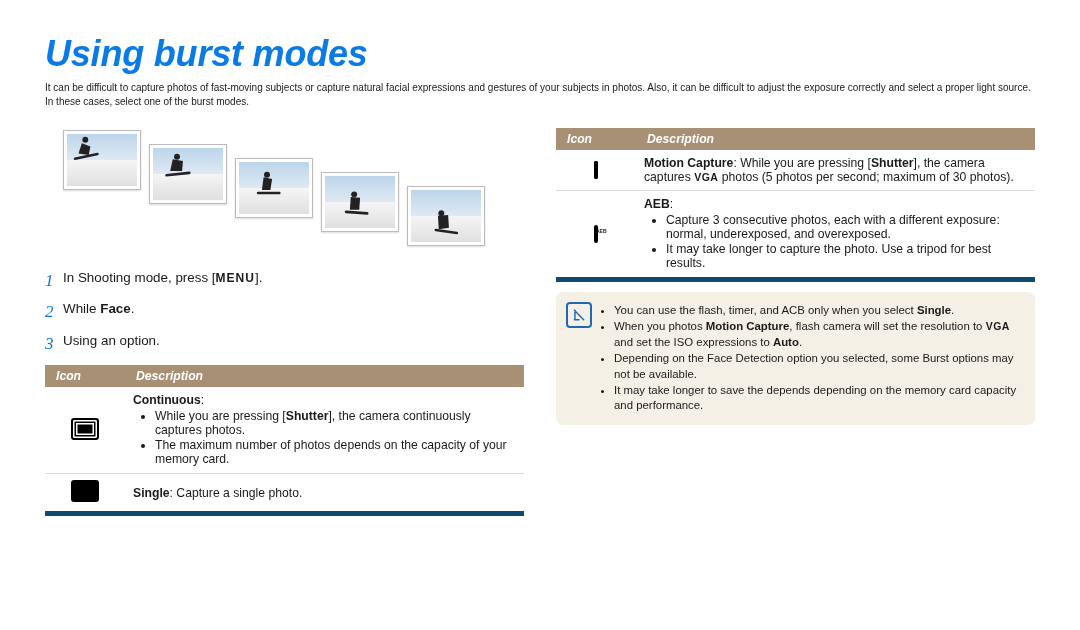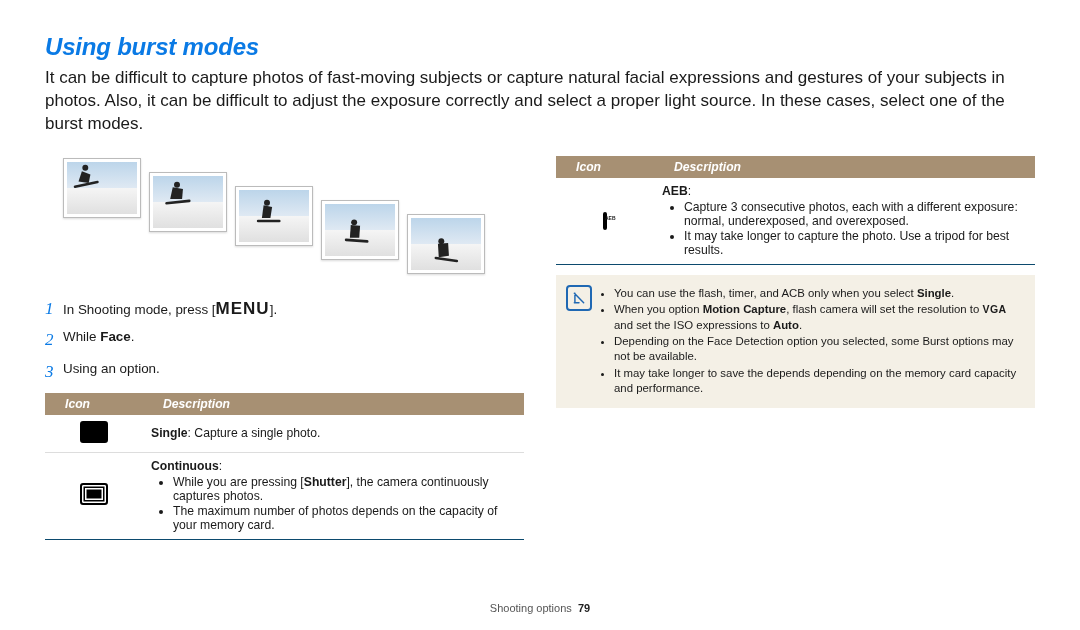--- a/index.html
+++ b/index.html
@@ -1,58 +1,58 @@
 <!DOCTYPE html>
 <html><head>
 <meta charset="utf-8">
 <style>
   @page { size: 1080px 630px; margin: 0; }
   html, body { margin: 0; padding: 0; width: 1080px; height: 630px; font-family: "Myriad Pro", "Segoe UI", Arial, sans-serif; color: #1a1a1a; background: #fff; }
   .page { padding: 33px 45px 0 45px; position: relative; height: 100%; box-sizing: border-box; }
-  h1 { color: #0a7ae5; font-size: 24px; font-weight: 700; margin: 0 0 6px 0; letter-spacing: -0.2px; font-style: italic;}
-  .intro { font-size: 17px; line-height: 1.35; margin: 0 0 12px 0; }
+  h1 { color: #0a7ae5; font-size: 36px; font-weight: 700; margin: 0 0 6px 0; letter-spacing: -0.2px; font-style: italic;}
+  .intro { font-size: 10px; line-height: 1.35; margin: 0 0 12px 0; }
   .columns { display: flex; gap: 32px; }
   .col { flex: 1; min-width: 0; }
   
   .burst-row { display: flex; gap: 8px; margin: 10px 0 22px 18px; }
   .thumb { width: 78px; height: 60px; background: #fff; border: 1px solid #bbb; padding: 3px; box-shadow: 0 1px 2px rgba(0,0,0,0.15); box-sizing: border-box; position: relative; }
   .thumb.t2 { margin-top: 14px; }
   .thumb.t3 { margin-top: 28px; }
   .thumb.t4 { margin-top: 42px; }
   .thumb.t5 { margin-top: 56px; }
   .sky { position:absolute; left:3px; right:3px; top:3px; height: 26px; background: linear-gradient(#bcd5ea, #dfe9f3); }
   .snow { position:absolute; left:3px; right:3px; bottom:3px; top:29px; background: linear-gradient(#f5f5f5, #e0e0e0); }
   .rider { position:absolute; width:34px; height:34px; }
   .rider svg { width:100%; height:100%; }
   
   .step { font-size: 13.4px; line-height: 1.55; margin: 5px 0; display:flex; }
   .step .num { color: #0a7ae5; font-style: italic; font-size: 17px; width: 18px; flex:none; font-family: Georgia, serif; font-weight:400; }
   .step .txt {}
-  .menu-word { font-family: Arial, sans-serif; font-weight: 700; letter-spacing: 1px; font-size:17px;margin-top:40px; }
+  .menu-word { font-family: Arial, sans-serif; font-weight: 700; letter-spacing: 1px; font-size:12px;margin-top:40px; }
   .vga-word { font-family: Arial, sans-serif; font-weight: 700; letter-spacing: 0.5px; font-size:10.5px; }
   
   .tbl { width: 100%; border-collapse: collapse; margin-top: 8px; font-size: 12.2px; }
-  .tbl th { background: #a79073; color: #fff; font-weight: 700; font-style: italic; text-align: left; padding: 4px 20px; font-size: 12.2px; }
+  .tbl th { background: #a79073; color: #fff; font-weight: 700; font-style: italic; text-align: left; padding: 4px 11px; font-size: 12.2px; }
   .tbl th.icon-h { width: 58px; }
   .tbl td { border-bottom: 1px solid #ddd; padding: 6px 8px; vertical-align: middle; }
   .tbl td.icon-c { text-align: center; vertical-align: middle; }
-  .tbl tr:last-child td { border-bottom: 1px solid #0c4a6e; }
+  .tbl tr:last-child td { border-bottom: 5px solid #0c4a6e; }
   .bullets { margin: 2px 0 0 0; padding: 0 0 0 14px; }
   .bullets li { margin: 1px 8px; }
   .mode-icon { display:inline-flex; align-items:center; justify-content:center; width:24px; height:18px; border:2px solid #000; border-radius:3px; }
   .mi-single { background:#000; }
   .mi-cont { background:#fff; border-width:2.5px; position:relative; box-shadow: inset 0 0 0 1.5px #fff, inset 0 0 0 3px #000, inset 0 0 0 4.5px #fff, inset 0 0 0 10px #000; border-radius:3px; }
   .mi-motion { width:26px; height:18px; border:2px solid #000; border-radius:3px; position:relative; background:#000; }
   .mi-motion::before, .mi-motion::after { content:""; position:absolute; background:#fff; height:2px; left:3px; right:3px; }
   .mi-motion::before { top:3px; } .mi-motion::after { bottom:3px; }
   .mi-aeb { width:22px; height:18px; border:2px solid #000; border-radius:2px; position:relative; }
   .mi-aeb::before { content:"AEB"; font-size:5px; position:absolute; top:1px; left:0; right:0; text-align:center; font-weight:700; }
   .mi-aeb::after { content:""; position:absolute; left:2px; right:2px; bottom:2px; height:7px; background:repeating-linear-gradient(90deg,#000 0 2px, transparent 2px 4px); }
   
-  .notebox { background: #f4f0e6; border-radius: 0; padding: 10px 12px 10px 44px; font-size: 11.4px; line-height: 1.35; position: relative; margin-top: 10px; }
+  .notebox { background: #f4f0e6; border-radius: 7px; padding: 10px 12px 10px 44px; font-size: 11.4px; line-height: 1.35; position: relative; margin-top: 10px; }
   .notebox .noteicon { position:absolute; left:10px; top:10px; width:22px; height:22px; border:2px solid #1f68b3; border-radius:4px; display:flex; align-items:center; justify-content:center; }
   .notebox .noteicon svg { width:14px; height:14px; }
   .notebox ul { margin:0; padding-left: 14px; }
   .notebox li { margin: 1px 0; }
   
   .footer { position:absolute; bottom: 16px; left:0; right:0; text-align:center; font-size:11px; color:#555; }
   .footer b { color:#222; }
 </style>
 </head>
 <body>
@@ -144,45 +144,51 @@
       <div class="step">
         <span class="num">3</span>
         <span class="txt"><span>Using an option.</span></span>
       </div>
 
       <table class="tbl">
         <tbody>
             <tr>
           <th class="icon-h">Icon</th>
           <th>Description</th>
-        </tr>
-        <tr>
-          <td class="icon-c"><span class="mode-icon mi-single"></span></td>
-          <td><b>Single</b><span>: Capture a single photo.</span></td>
         </tr>
         <tr>
           <td class="icon-c"><span class="mode-icon mi-cont"></span></td>
           <td>
             <b>Continuous</b><span>:</span>
             <ul class="bullets">
               <li><span>While you are pressing [</span><b>Shutter</b><span>], the camera continuously captures photos.</span></li>
               <li>The maximum number of photos depends on the capacity of your memory card.</li>
             </ul>
           </td>
         </tr>
+        <tr>
+          <td class="icon-c"><span class="mode-icon mi-single"></span></td>
+          <td><b>Single</b><span>: Capture a single photo.</span></td>
+        </tr>
       </tbody>
         </table>
     </div>
 
     <div class="col">
       <table class="tbl">
         <tbody>
             <tr>
           <th class="icon-h">Icon</th>
           <th>Description</th>
+        </tr>
+        <tr>
+          <td class="icon-c"><span class="mi-motion"></span></td>
+          <td>
+            <b>Motion Capture</b><span>: While you are pressing [</span><b>Shutter</b><span>], the camera captures </span><span class="vga-word">VGA</span><span> photos (5 photos per second; maximum of 30 photos).</span>
+          </td>
         </tr>
         <tr>
           <td class="icon-c"><span class="mi-aeb"></span></td>
           <td>
             <b>AEB</b><span>:</span>
             <ul class="bullets">
               <li>Capture 3 consecutive photos, each with a different exposure: normal, underexposed, and overexposed.</li>
               <li>It may take longer to capture the photo. Use a tripod for best results.</li>
             </ul>
           </td>
@@ -191,24 +197,21 @@
         </table>
 
       <div class="notebox">
         <div class="noteicon">
           <svg viewBox="0 0 24 24">
               <path fill="none" stroke="#1f68b3" stroke-width="2.5" stroke-linecap="round" d="M4 4 L20 20 M5 4 L5 20 M4 20 L12 20"></path>
             </svg>
         </div>
         <ul>
           <li><span>You can use the flash, timer, and ACB only when you select </span><b>Single</b><span>.</span></li>
-          <li><span>When you option </span><b>Motion Capture</b><span>, flash camera will set the resolution to </span><span class="vga-word">VGA</span><span> and set the ISO expressions to </span><b>Auto</b><span>.</span></li>
+          <li><span>When you photos </span><b>Motion Capture</b><span>, flash camera will set the resolution to </span><span class="vga-word">VGA</span><span> and set the ISO expressions to </span><b>Auto</b><span>.</span></li>
           <li>Depending on the Face Detection option you selected, some Burst options may not be available.</li>
           <li>It may take longer to save the depends depending on the memory card capacity and performance.</li>
         </ul>
       </div>
     </div>
   </div>
 
-  <div class="footer">
-    <span>Shooting options</span>&nbsp;&nbsp;<b>79</b>
-  </div>
 </div>
 
 </body></html>

